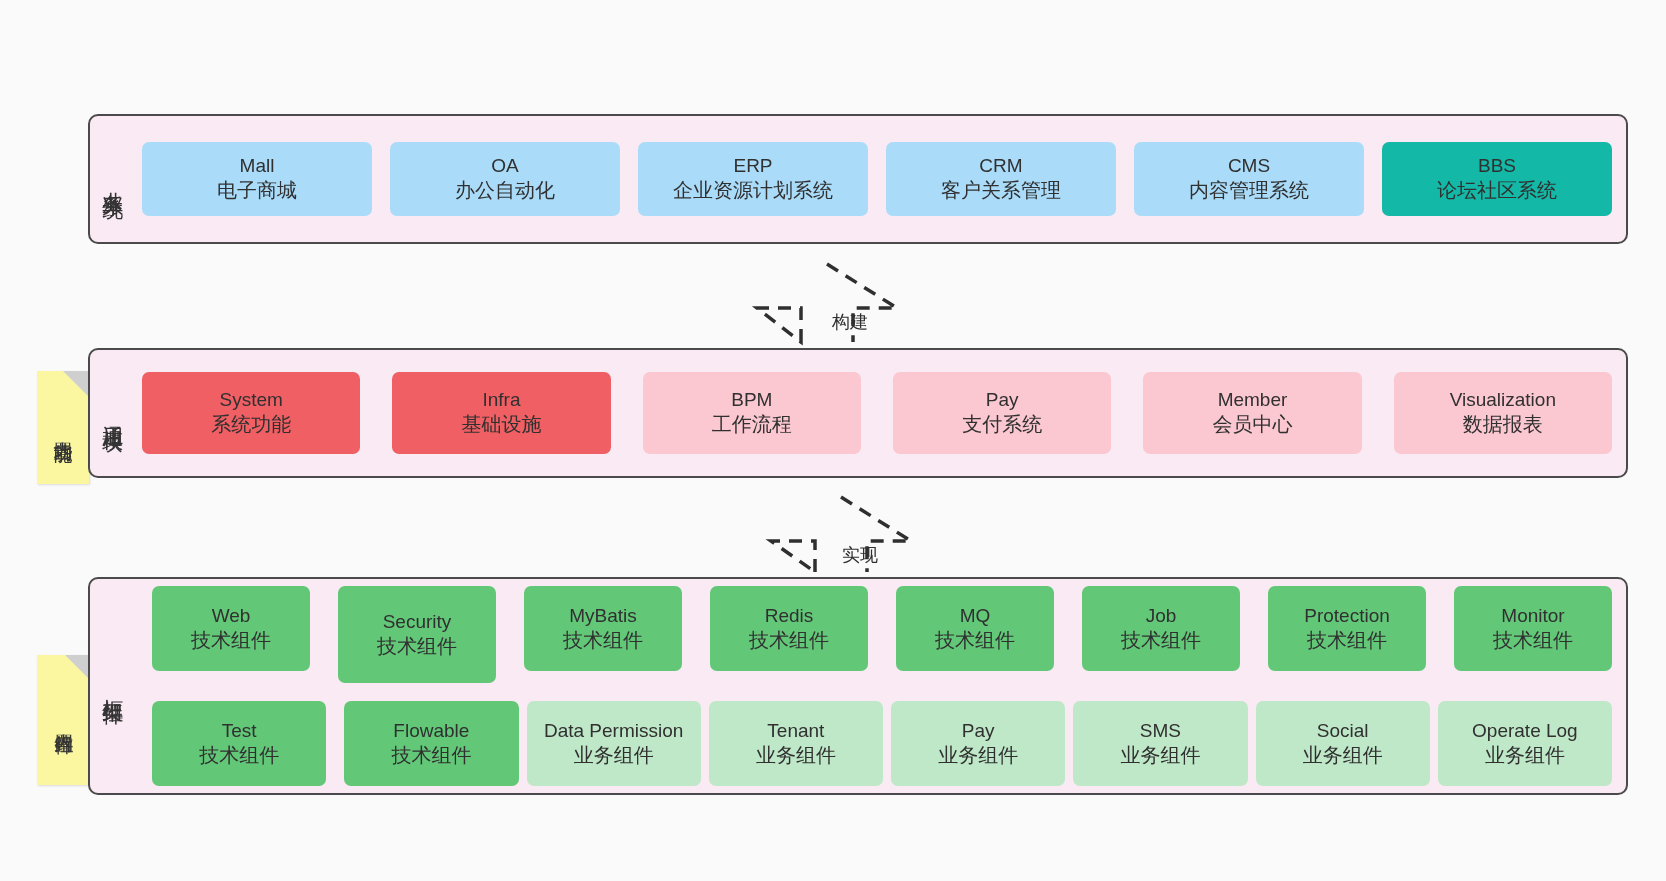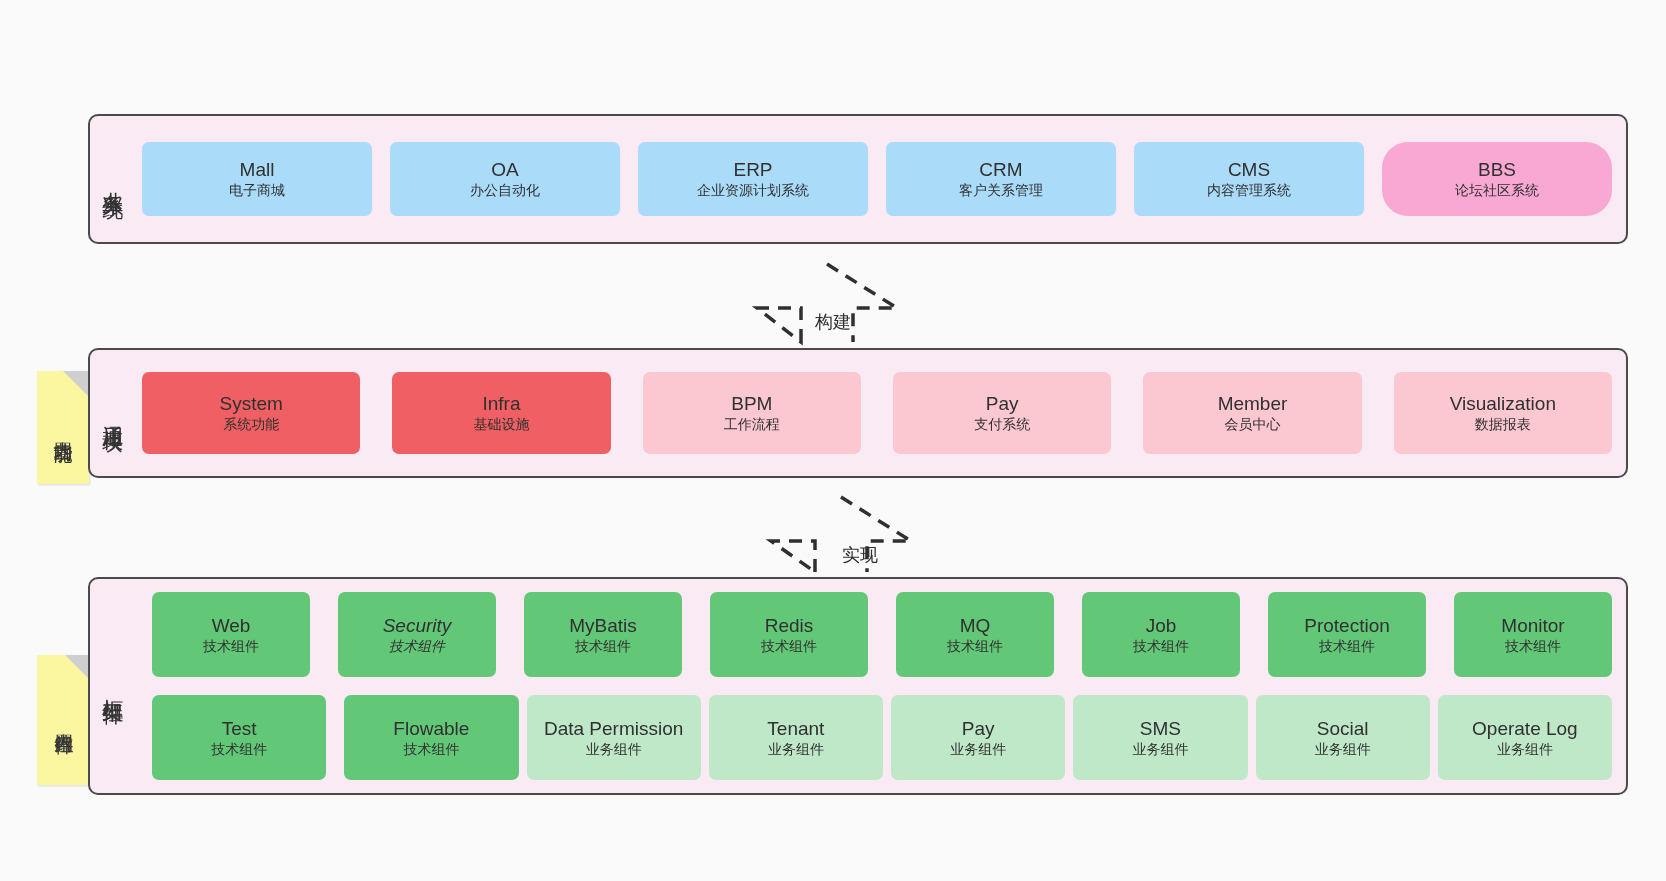--- a/index.html
+++ b/index.html
@@ -60,21 +60,21 @@
     align-items: center;
     justify-content: center;
     text-align: center;
     line-height: 1.26;
     font-size: 19px;
     color: #303030;
     box-sizing: border-box;
     padding: 4px 6px;
   }
   .cell .ttl { font-size: 19px; }
-  .cell .sub { font-size: 14px; }
+  .cell .sub { font-size: 20px; }
 
   
   .c-blue        { background: #aadcfa; }
   .c-red         { background: #ef5f63; }
   .c-pink        { background: #fbc7d0; }
   .c-green       { background: #62c878; margin-left: 10px; }
   .c-lightgreen  { background: #bfe8c8; }
 
   
   .note {
@@ -132,21 +132,21 @@
             <div class="sub">企业资源计划系统</div>
           </div>
           <div class="cell c-blue" style="height: 74px; background: rgb(170, 220, 250);">
             <div class="ttl">CRM</div>
             <div class="sub">客户关系管理</div>
           </div>
           <div class="cell c-blue" style="height: 74px; background: rgb(170, 220, 250);">
             <div class="ttl">CMS</div>
             <div class="sub">内容管理系统</div>
           </div>
-          <div class="cell c-blue" style="height: 74px; background: #f9a8d4; border-radius: 26px;">
+          <div class="cell c-blue" style="height: 74px; background: #14b8a6;">
             <div class="ttl">BBS</div>
             <div class="sub">论坛社区系统</div>
           </div>
         </div>
       </div>
     </div>
     <div class="note" style="left: 37px; top: 371px; width: 52px; height: 113px;">
       <span>内置功能</span>
     </div>
     <div class="panel" style="left: 88px; top: 348px; width: 1540px; height: 130px;">
@@ -184,21 +184,21 @@
       <span>内置组件</span>
     </div>
     <div class="panel" style="left: 88px; top: 577px; width: 1540px; height: 218px;">
       <div class="panel-label" style="flex-basis: 46px; width: 46px;">框架组件</div>
       <div class="panel-body" style="gap: 18px; padding-right: 14px;">
         <div class="row" style="gap: 18px;">
           <div class="cell c-green" style="height: 85px; background: rgb(98, 200, 120);">
             <div class="ttl">Web</div>
             <div class="sub">技术组件</div>
           </div>
-          <div class="cell c-green" style="height: 85px; background: rgb(98, 200, 120); font-style: italic;">
+          <div class="cell c-green" style="height: 97px; background: rgb(98, 200, 120);">
             <div class="ttl">Security</div>
             <div class="sub">技术组件</div>
           </div>
           <div class="cell c-green" style="height: 85px; background: rgb(98, 200, 120);">
             <div class="ttl">MyBatis</div>
             <div class="sub">技术组件</div>
           </div>
           <div class="cell c-green" style="height: 85px; background: rgb(98, 200, 120);">
             <div class="ttl">Redis</div>
             <div class="sub">技术组件</div>
@@ -253,21 +253,21 @@
             <div class="ttl">Operate Log</div>
             <div class="sub">业务组件</div>
           </div>
         </div>
       </div>
     </div>
     <div class="arrow" style="left: 747px; top: 262px; width: 160px; height: 80px;">
       <svg width="160" height="80" viewBox="0 0 160 80">
         <path d="M 80 2 L 150 46 L 106 46 L 106 80 M 54 80 L 54 46 L 10 46 Z" fill="none" stroke="#2f2f2f" stroke-width="3.5" stroke-dasharray="13 9" stroke-linecap="butt"></path>
       </svg>
-      <div class="arrow-label" style="left: 68px; top: 48px;">构建</div>
+      <div class="arrow-label" style="left: 85px; top: 48px;">构建</div>
     </div>
     <div class="arrow" style="left: 761px; top: 495px; width: 160px; height: 77px;">
       <svg width="160" height="77" viewBox="0 0 160 77">
         <path d="M 80 2 L 150 46 L 106 46 L 106 77 M 54 77 L 54 46 L 10 46 Z" fill="none" stroke="#2f2f2f" stroke-width="3.5" stroke-dasharray="13 9" stroke-linecap="butt"></path>
       </svg>
       <div class="arrow-label" style="left: 81px; top: 48px;">实现</div>
     </div>
   </div>
 
 </body></html>

